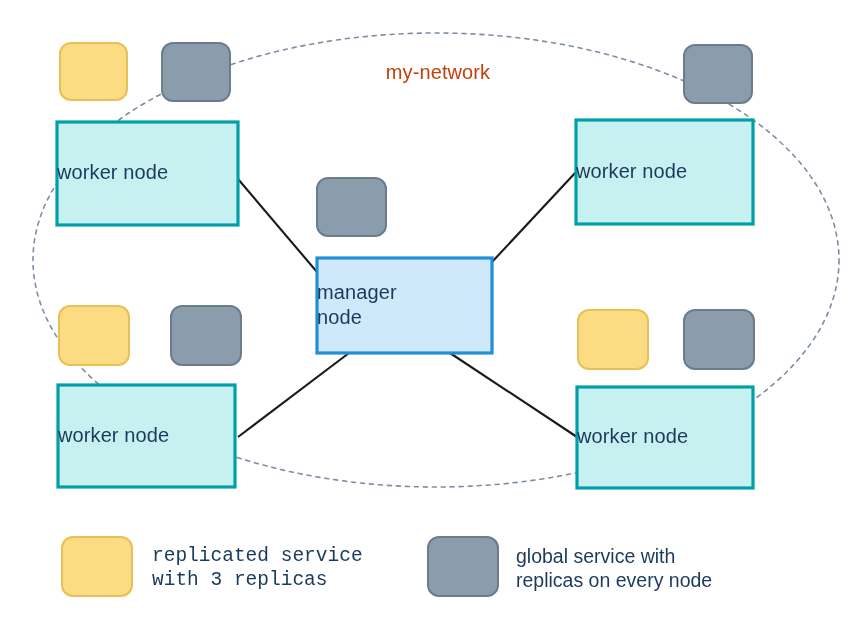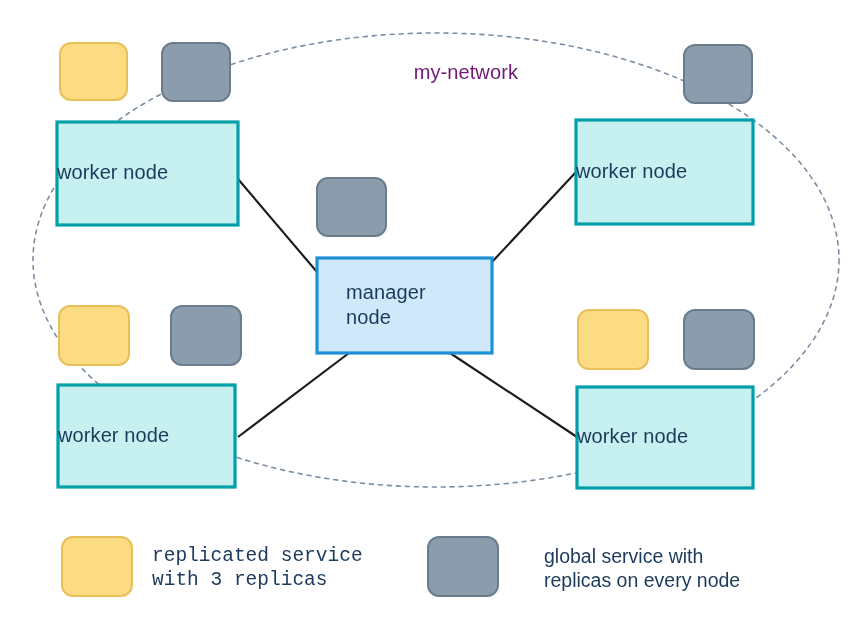--- a/index.html
+++ b/index.html
@@ -30,24 +30,24 @@
     position: absolute;
     color: #1b3a5c;
     font-size: 20px;
     line-height: 25px;
     letter-spacing: 0.1px;
     white-space: pre-line;
     pointer-events: none;
   }
   .network-label {
     position: absolute;
-    color: #701a75;
+    color: #c2410c;
     font-size: 20px;
     line-height: 24px;
-    text-align: right;
+    text-align: center;
     letter-spacing: 0.1px;
   }
   .legend-label {
     position: absolute;
     color: #1b3a5c;
     font-size: 19.5px;
     line-height: 24px;
     text-align: left;
     white-space: pre-line;
   }
@@ -87,20 +87,20 @@
         <rect x="62" y="537" width="70" height="59" rx="11" ry="11" fill="#fcdc83" stroke="#e8bf58" stroke-width="2"></rect>
         <rect x="428" y="537" width="70" height="59" rx="11" ry="11" fill="#8b9dad" stroke="#6b7d8d" stroke-width="2"></rect>
       </g>
   </svg>
   <div id="label-layer">
     <div class="network-label" id="network-label" style="left: 358px; top: 60px; width: 160px;">my-network</div>
   <div class="node-label" style="left: 57px; width: 181px; top: 160px;">worker node</div>
       <div class="node-label" style="left: 576px; width: 177px; top: 158.5px;">worker node</div>
       <div class="node-label" style="left: 58px; width: 177px; top: 422.5px;">worker node</div>
       <div class="node-label" style="left: 577px; width: 176px; top: 424px;">worker node</div>
-      <div class="node-label" style="left: 317px; width: 175px; top: 279.5px; padding-left: 29px;">manager
+      <div class="node-label" style="left: 317px; width: 175px; top: 279.5px;">manager
 node</div>
       <div class="legend-label" style="left: 152px; top: 544px; font-family: Liberation Mono, monospace;">replicated service
 with 3 replicas</div>
-      <div class="legend-label" style="left: 516px; top: 544px; margin-left: 28px;">global service with
+      <div class="legend-label" style="left: 516px; top: 544px;">global service with
 replicas on every node</div>
     </div>
 </div>
 
 </body></html>

